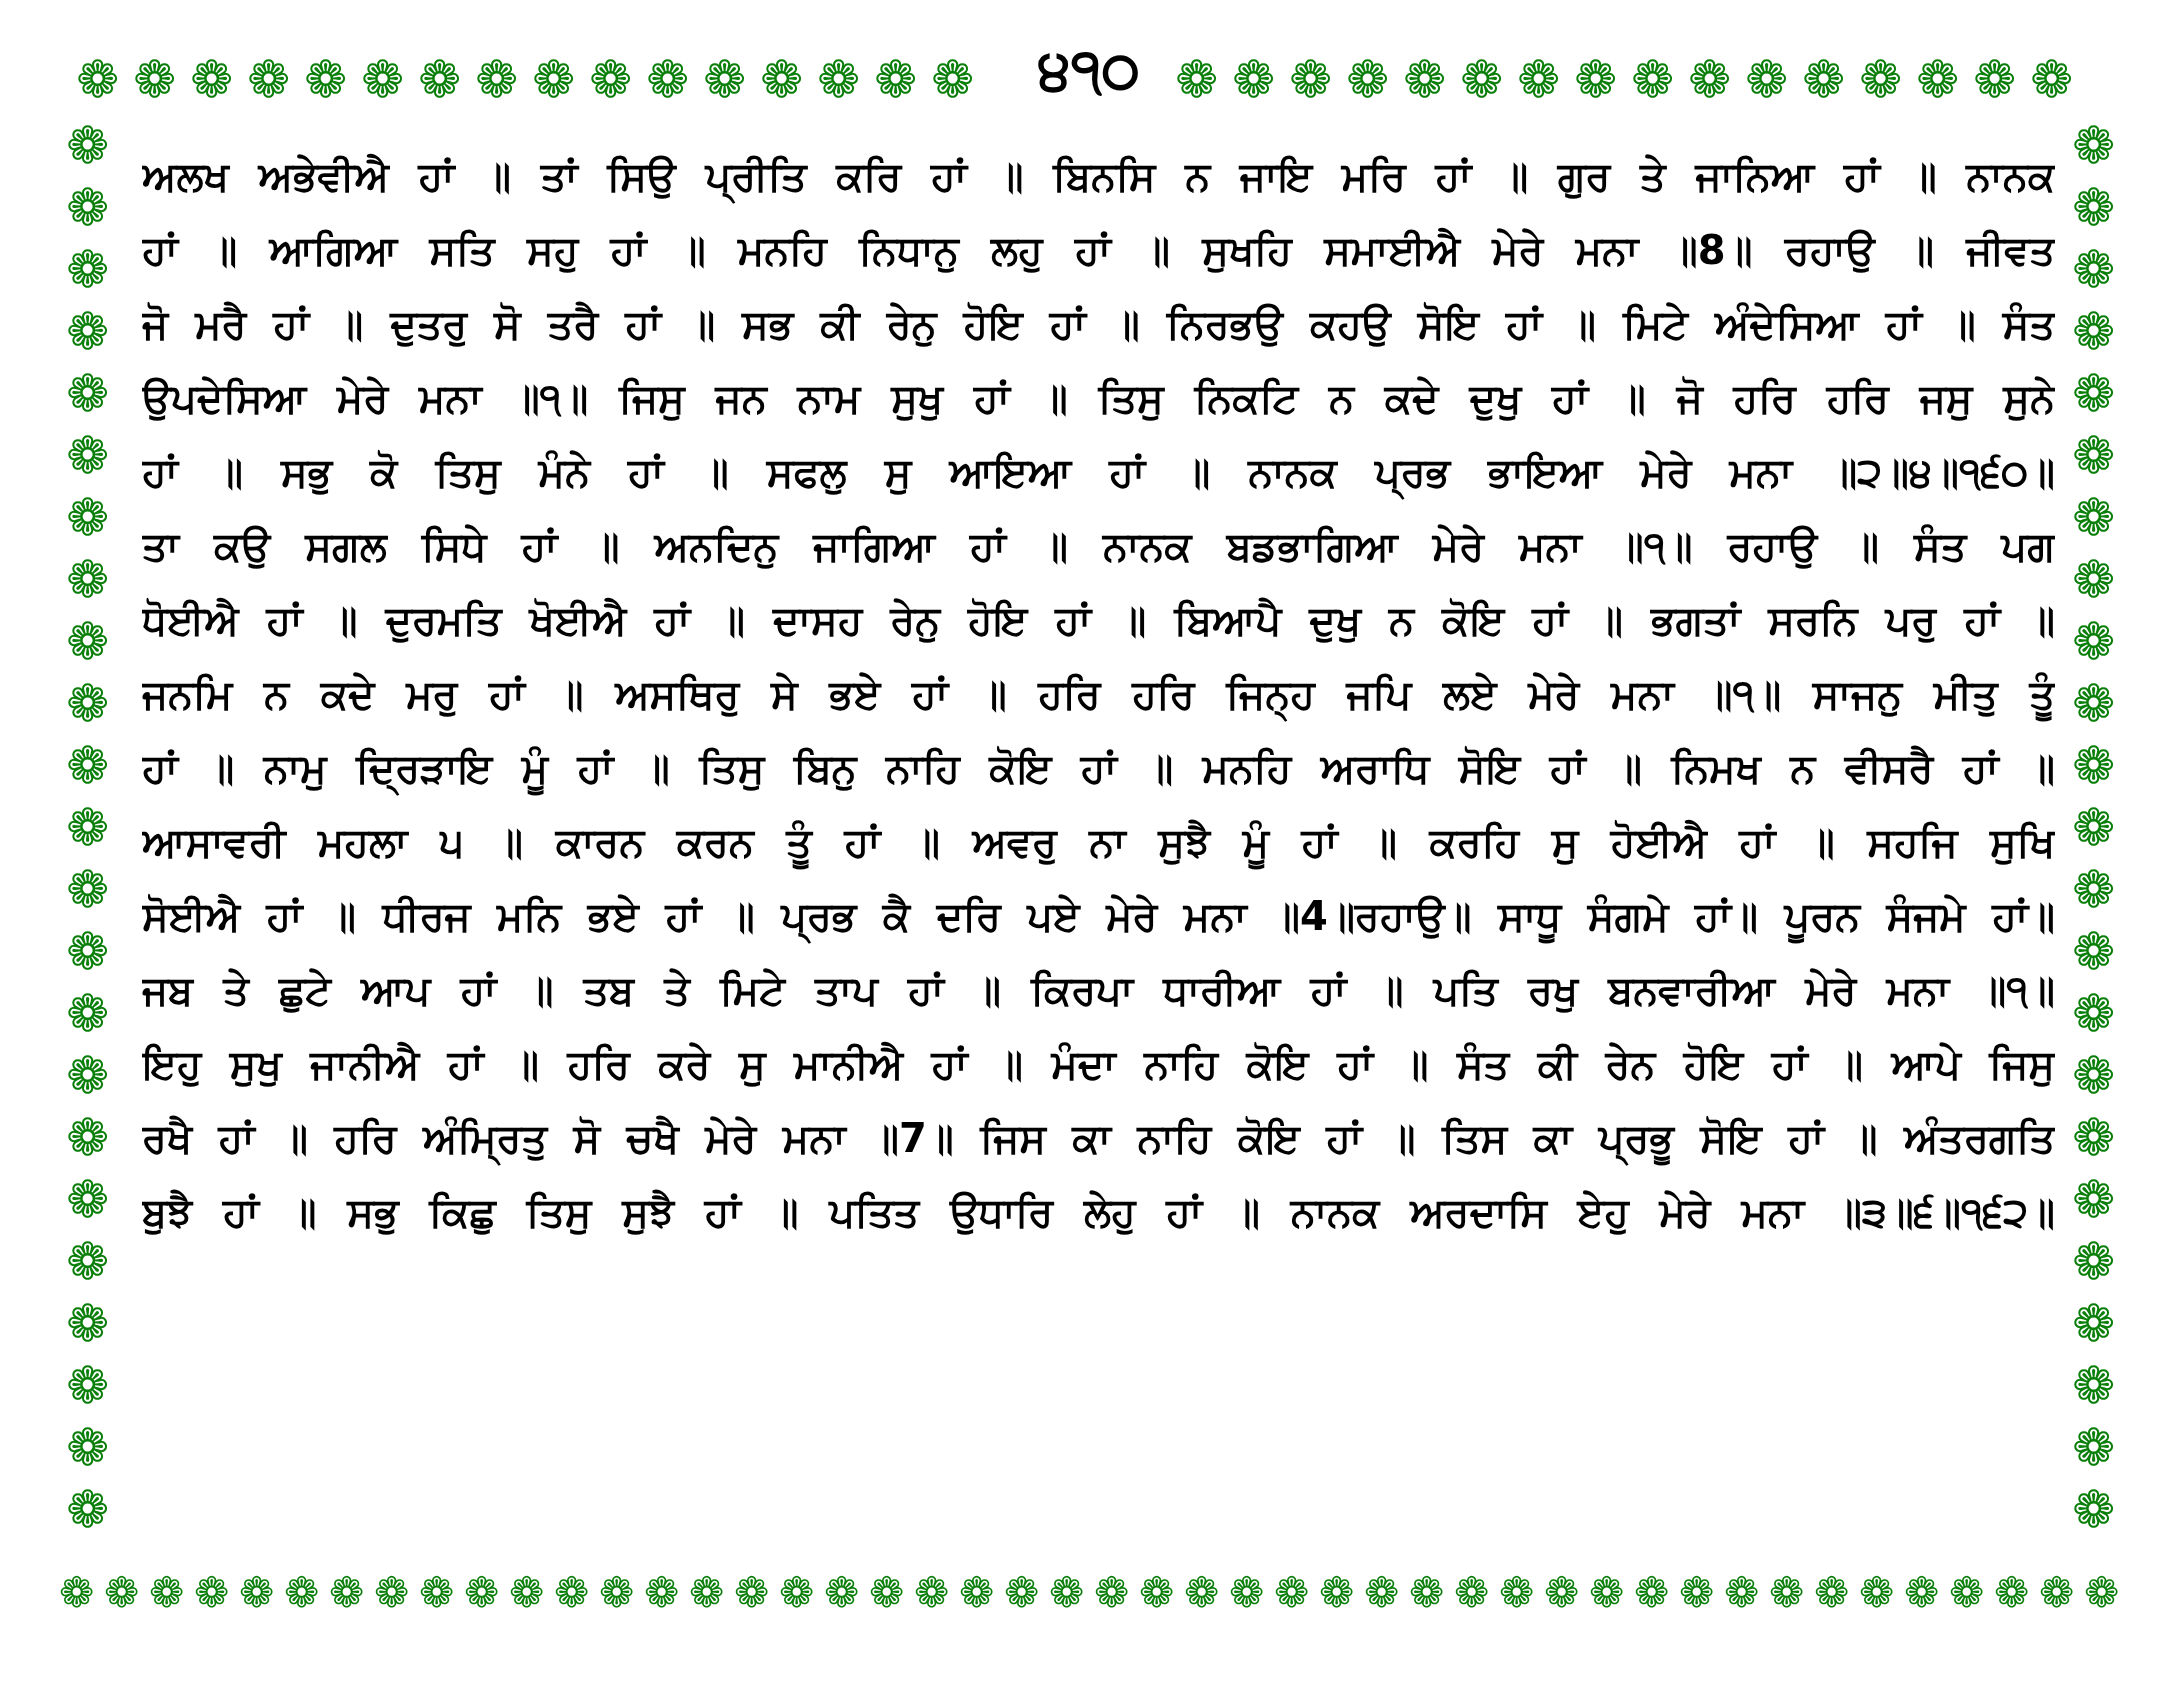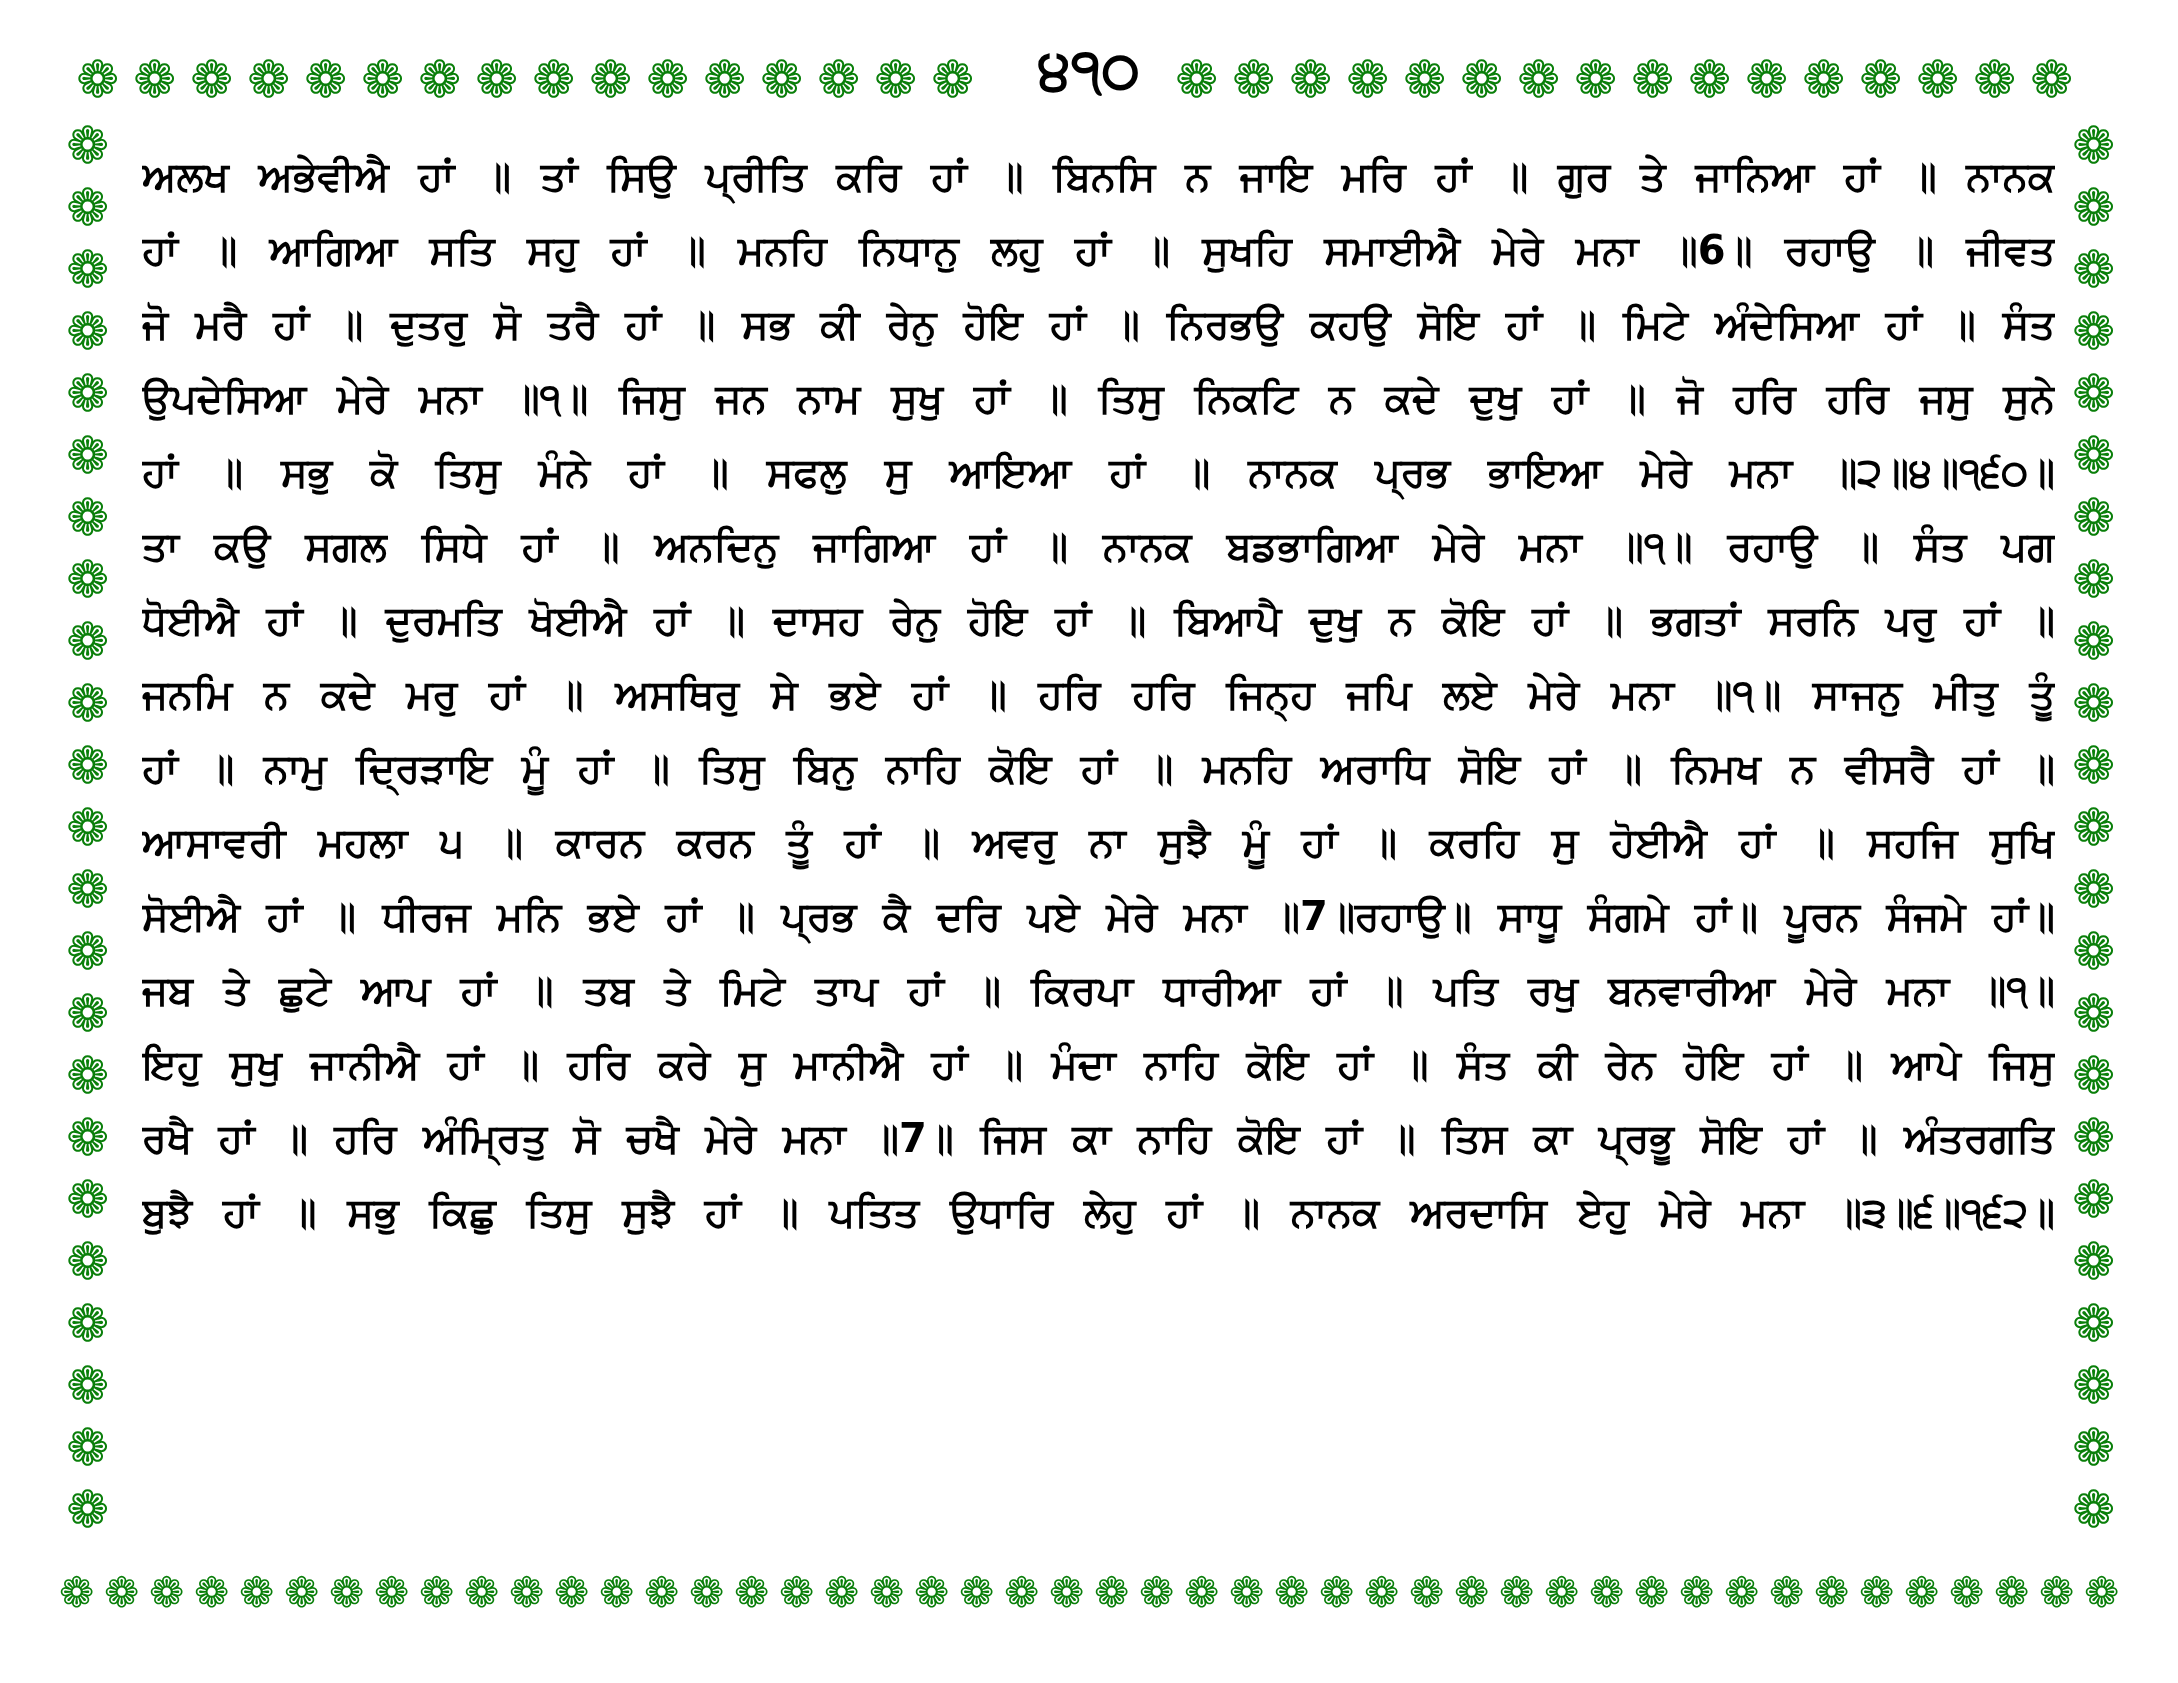--- a/index.html
+++ b/index.html
@@ -211,30 +211,30 @@
       <span class="flower" style="color: rgb(10, 127, 10);">❁</span>
       <span class="flower" style="color: rgb(10, 127, 10);">❁</span>
       <span class="flower" style="color: rgb(10, 127, 10);">❁</span>
       <span class="flower" style="color: rgb(10, 127, 10);">❁</span>
       <span class="flower" style="color: rgb(10, 127, 10);">❁</span>
       <span class="flower" style="color: rgb(10, 127, 10);">❁</span>
     </div>
 
   <div id="text-block" style="color: rgb(0, 0, 0);">
       <div class="line">ਅਲਖ ਅਭੇਵੀਐ ਹਾਂ ॥ ਤਾਂ ਸਿਉ ਪ੍ਰੀਤਿ ਕਰਿ ਹਾਂ ॥ ਬਿਨਸਿ ਨ ਜਾਇ ਮਰਿ ਹਾਂ ॥ ਗੁਰ ਤੇ ਜਾਨਿਆ ਹਾਂ ॥ ਨਾਨਕ</div>
-      <div class="line">ਹਾਂ ॥ ਆਗਿਆ ਸਤਿ ਸਹੁ ਹਾਂ ॥ ਮਨਹਿ ਨਿਧਾਨੁ ਲਹੁ ਹਾਂ ॥ ਸੁਖਹਿ ਸਮਾਈਐ ਮੇਰੇ ਮਨਾ ॥6॥ ਰਹਾਉ ॥ ਜੀਵਤ</div>
+      <div class="line">ਹਾਂ ॥ ਆਗਿਆ ਸਤਿ ਸਹੁ ਹਾਂ ॥ ਮਨਹਿ ਨਿਧਾਨੁ ਲਹੁ ਹਾਂ ॥ ਸੁਖਹਿ ਸਮਾਈਐ ਮੇਰੇ ਮਨਾ ॥8॥ ਰਹਾਉ ॥ ਜੀਵਤ</div>
       <div class="line">ਜੋ ਮਰੈ ਹਾਂ ॥ ਦੁਤਰੁ ਸੋ ਤਰੈ ਹਾਂ ॥ ਸਭ ਕੀ ਰੇਨੁ ਹੋਇ ਹਾਂ ॥ ਨਿਰਭਉ ਕਹਉ ਸੋਇ ਹਾਂ ॥ ਮਿਟੇ ਅੰਦੇਸਿਆ ਹਾਂ ॥ ਸੰਤ</div>
       <div class="line">ਉਪਦੇਸਿਆ ਮੇਰੇ ਮਨਾ ॥੧॥ ਜਿਸੁ ਜਨ ਨਾਮ ਸੁਖੁ ਹਾਂ ॥ ਤਿਸੁ ਨਿਕਟਿ ਨ ਕਦੇ ਦੁਖੁ ਹਾਂ ॥ ਜੋ ਹਰਿ ਹਰਿ ਜਸੁ ਸੁਨੇ</div>
       <div class="line">ਹਾਂ ॥ ਸਭੁ ਕੋ ਤਿਸੁ ਮੰਨੇ ਹਾਂ ॥ ਸਫਲੁ ਸੁ ਆਇਆ ਹਾਂ ॥ ਨਾਨਕ ਪ੍ਰਭ ਭਾਇਆ ਮੇਰੇ ਮਨਾ ॥੨॥੪॥੧੬੦॥</div>
       <div class="line">ਤਾ ਕਉ ਸਗਲ ਸਿਧੇ ਹਾਂ ॥ ਅਨਦਿਨੁ ਜਾਗਿਆ ਹਾਂ ॥ ਨਾਨਕ ਬਡਭਾਗਿਆ ਮੇਰੇ ਮਨਾ ॥੧॥ ਰਹਾਉ ॥ ਸੰਤ ਪਗ</div>
       <div class="line">ਧੋਈਐ ਹਾਂ ॥ ਦੁਰਮਤਿ ਖੋਈਐ ਹਾਂ ॥ ਦਾਸਹ ਰੇਨੁ ਹੋਇ ਹਾਂ ॥ ਬਿਆਪੈ ਦੁਖੁ ਨ ਕੋਇ ਹਾਂ ॥ ਭਗਤਾਂ ਸਰਨਿ ਪਰੁ ਹਾਂ ॥</div>
       <div class="line">ਜਨਮਿ ਨ ਕਦੇ ਮਰੁ ਹਾਂ ॥ ਅਸਥਿਰੁ ਸੇ ਭਏ ਹਾਂ ॥ ਹਰਿ ਹਰਿ ਜਿਨ੍ਹ ਜਪਿ ਲਏ ਮੇਰੇ ਮਨਾ ॥੧॥ ਸਾਜਨੁ ਮੀਤੁ ਤੂੰ</div>
       <div class="line">ਹਾਂ ॥ ਨਾਮੁ ਦ੍ਰਿੜਾਇ ਮੂੰ ਹਾਂ ॥ ਤਿਸੁ ਬਿਨੁ ਨਾਹਿ ਕੋਇ ਹਾਂ ॥ ਮਨਹਿ ਅਰਾਧਿ ਸੋਇ ਹਾਂ ॥ ਨਿਮਖ ਨ ਵੀਸਰੈ ਹਾਂ ॥</div>
       <div class="line">ਆਸਾਵਰੀ ਮਹਲਾ ੫ ॥ ਕਾਰਨ ਕਰਨ ਤੂੰ ਹਾਂ ॥ ਅਵਰੁ ਨਾ ਸੁਝੈ ਮੂੰ ਹਾਂ ॥ ਕਰਹਿ ਸੁ ਹੋਈਐ ਹਾਂ ॥ ਸਹਜਿ ਸੁਖਿ</div>
-      <div class="line">ਸੋਈਐ ਹਾਂ ॥ ਧੀਰਜ ਮਨਿ ਭਏ ਹਾਂ ॥ ਪ੍ਰਭ ਕੈ ਦਰਿ ਪਏ ਮੇਰੇ ਮਨਾ ॥7॥ਰਹਾਉ॥ ਸਾਧੂ ਸੰਗਮੇ ਹਾਂ॥ ਪੂਰਨ ਸੰਜਮੇ ਹਾਂ॥</div>
+      <div class="line">ਸੋਈਐ ਹਾਂ ॥ ਧੀਰਜ ਮਨਿ ਭਏ ਹਾਂ ॥ ਪ੍ਰਭ ਕੈ ਦਰਿ ਪਏ ਮੇਰੇ ਮਨਾ ॥4॥ਰਹਾਉ॥ ਸਾਧੂ ਸੰਗਮੇ ਹਾਂ॥ ਪੂਰਨ ਸੰਜਮੇ ਹਾਂ॥</div>
       <div class="line">ਜਬ ਤੇ ਛੁਟੇ ਆਪ ਹਾਂ ॥ ਤਬ ਤੇ ਮਿਟੇ ਤਾਪ ਹਾਂ ॥ ਕਿਰਪਾ ਧਾਰੀਆ ਹਾਂ ॥ ਪਤਿ ਰਖੁ ਬਨਵਾਰੀਆ ਮੇਰੇ ਮਨਾ ॥੧॥</div>
       <div class="line">ਇਹੁ ਸੁਖੁ ਜਾਨੀਐ ਹਾਂ ॥ ਹਰਿ ਕਰੇ ਸੁ ਮਾਨੀਐ ਹਾਂ ॥ ਮੰਦਾ ਨਾਹਿ ਕੋਇ ਹਾਂ ॥ ਸੰਤ ਕੀ ਰੇਨ ਹੋਇ ਹਾਂ ॥ ਆਪੇ ਜਿਸੁ</div>
       <div class="line">ਰਖੈ ਹਾਂ ॥ ਹਰਿ ਅੰਮ੍ਰਿਤੁ ਸੋ ਚਖੈ ਮੇਰੇ ਮਨਾ ॥7॥ ਜਿਸ ਕਾ ਨਾਹਿ ਕੋਇ ਹਾਂ ॥ ਤਿਸ ਕਾ ਪ੍ਰਭੂ ਸੋਇ ਹਾਂ ॥ ਅੰਤਰਗਤਿ</div>
       <div class="line">ਬੁਝੈ ਹਾਂ ॥ ਸਭੁ ਕਿਛੁ ਤਿਸੁ ਸੁਝੈ ਹਾਂ ॥ ਪਤਿਤ ਉਧਾਰਿ ਲੇਹੁ ਹਾਂ ॥ ਨਾਨਕ ਅਰਦਾਸਿ ਏਹੁ ਮੇਰੇ ਮਨਾ ॥੩॥੬॥੧੬੨॥</div>
     </div>
 
 </div>
 
 
 </body></html>

